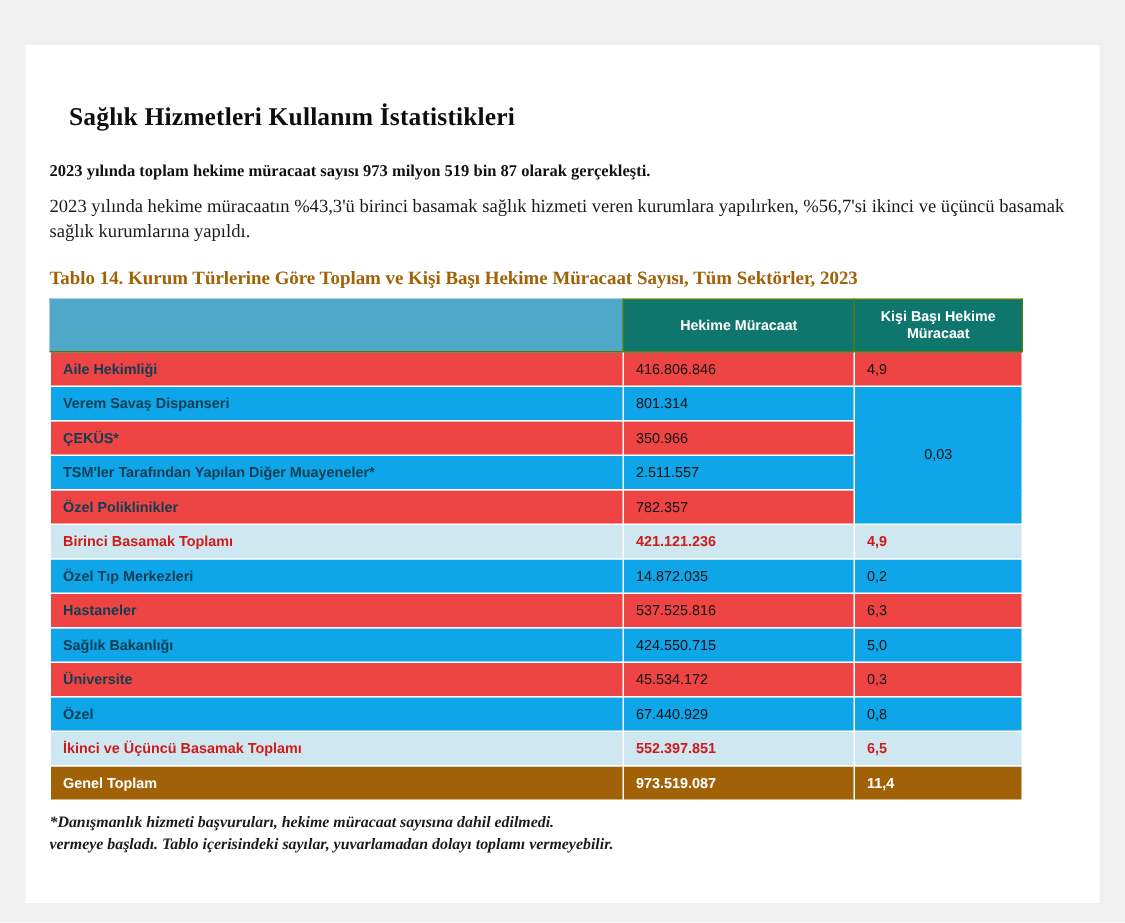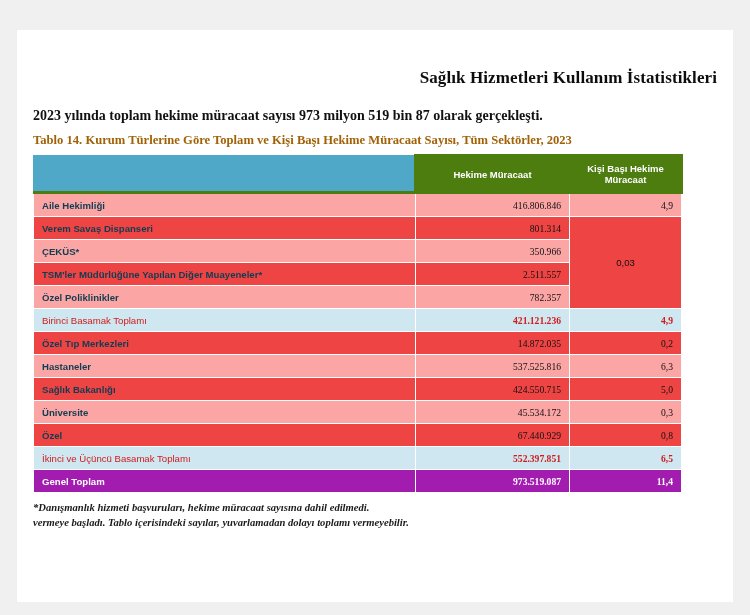--- a/index.html
+++ b/index.html
@@ -28,26 +28,25 @@
     top: 38px;
     width: 684px;
   }
   .doc-title {
     font-family: "Liberation Serif", serif;
     font-weight: bold;
     font-size: 17px;
     color: #0d0d0d;
     margin: 0 0 20px 13px;
     letter-spacing: 0.1px;
-    text-align: right;
   }
   .lede {
     font-family: "Liberation Serif", serif;
     font-weight: bold;
-    font-size: 14px;
+    font-size: 11px;
     color: #111;
     margin: 0 0 9px 0;
   }
   .para {
     font-family: "Liberation Serif", serif;
     font-size: 12.4px;
     line-height: 16.5px;
     color: #1a1a1a;
     margin: 0 0 16px 0;
   }
@@ -62,62 +61,61 @@
     border-collapse: collapse;
     width: 648px;
     table-layout: fixed;
     font-family: "Liberation Sans", sans-serif;
   }
   table.stats col.c1 { width: 382px; }
   table.stats col.c2 { width: 154px; }
   table.stats col.c3 { width: 112px; }
 
   table.stats th {
-    background: #4d7c0f;
+    background: #0f766e;
     color: #ffffff;
     font-size: 9.5px;
     font-weight: bold;
     padding: 6px 8px;
     text-align: center;
     vertical-align: middle;
-    border: 3px solid #4d7c0f;
+    border: 1px solid #4d7c0f;
     line-height: 11px;
   }
   table.stats th.blank {
     background: #4fa8c8;
     border-left: 1px solid #4fa8c8;
     border-top: 1px solid #4fa8c8;
   }
   table.stats td {
     font-size: 9.6px;
     padding: 4px 8px;
     border: 1px solid #ffffff;
     height: 14px;
     vertical-align: middle;
   }
   td.label {
     text-align: left;
     color: #0f3d52;
     font-weight: bold;
   }
   td.num {
-    text-align: right;
+    text-align: left;
     color: #111;
-    font-family: Liberation Serif, serif;
-  }
-  tr.band-a td { background: #fca5a5; }
-  tr.band-b td { background: #ef4444; }
+  }
+  tr.band-a td { background: #ef4444; }
+  tr.band-b td { background: #0ea5e9; }
   tr.total-red td {
     background: #cfe7f1;
     color: #d01b1b;
-    font-weight: normal;
+    font-weight: bold;
   }
   tr.total-red td.num { color: #d01b1b; font-weight: bold; }
   tr.grand td {
-    background: #a21caf;
+    background: #a16207;
     color: #ffffff;
     font-weight: bold;
   }
   tr.grand td.num { color: #ffffff; }
   td.indent { padding-left: 18px; }
   td.merged {
     text-align: center;
     color: #111;
     background: #dceef5;
   }
@@ -142,20 +140,21 @@
 </head>
 <body>
 
 <div class="page">
   <div class="content">
 
     <h1 class="doc-title">Sağlık Hizmetleri Kullanım İstatistikleri</h1>
 
     <p class="lede">2023 yılında toplam hekime müracaat sayısı 973 milyon 519 bin 87 olarak gerçekleşti.</p>
 
+    <p class="para">2023 yılında hekime müracaatın %43,3'ü birinci basamak sağlık hizmeti veren kurumlara yapılırken, %56,7'si ikinci ve üçüncü basamak sağlık kurumlarına yapıldı.</p>
 
     <p class="table-caption">Tablo 14. Kurum Türlerine Göre Toplam ve Kişi Başı Hekime Müracaat Sayısı, Tüm Sektörler, 2023</p>
 
     <table class="stats">
       <colgroup>
         <col class="c1">
           <col class="c2">
           <col class="c3">
       </colgroup>
       <thead>
@@ -174,21 +173,21 @@
         <tr class="band-b">
           <td class="label">Verem Savaş Dispanseri</td>
           <td class="num">801.314</td>
           <td class="merged" rowspan="4">0,03</td>
         </tr>
         <tr class="band-a">
           <td class="label">ÇEKÜS*</td>
           <td class="num">350.966</td>
         </tr>
         <tr class="band-b">
-          <td class="label">TSM'ler Müdürlüğüne Yapılan Diğer Muayeneler*</td>
+          <td class="label">TSM'ler Tarafından Yapılan Diğer Muayeneler*</td>
           <td class="num">2.511.557</td>
         </tr>
         <tr class="band-a">
           <td class="label">Özel Poliklinikler</td>
           <td class="num">782.357</td>
         </tr>
         <tr class="total-red">
           <td class="label">Birinci Basamak Toplamı</td>
           <td class="num">421.121.236</td>
           <td class="num">4,9</td>

